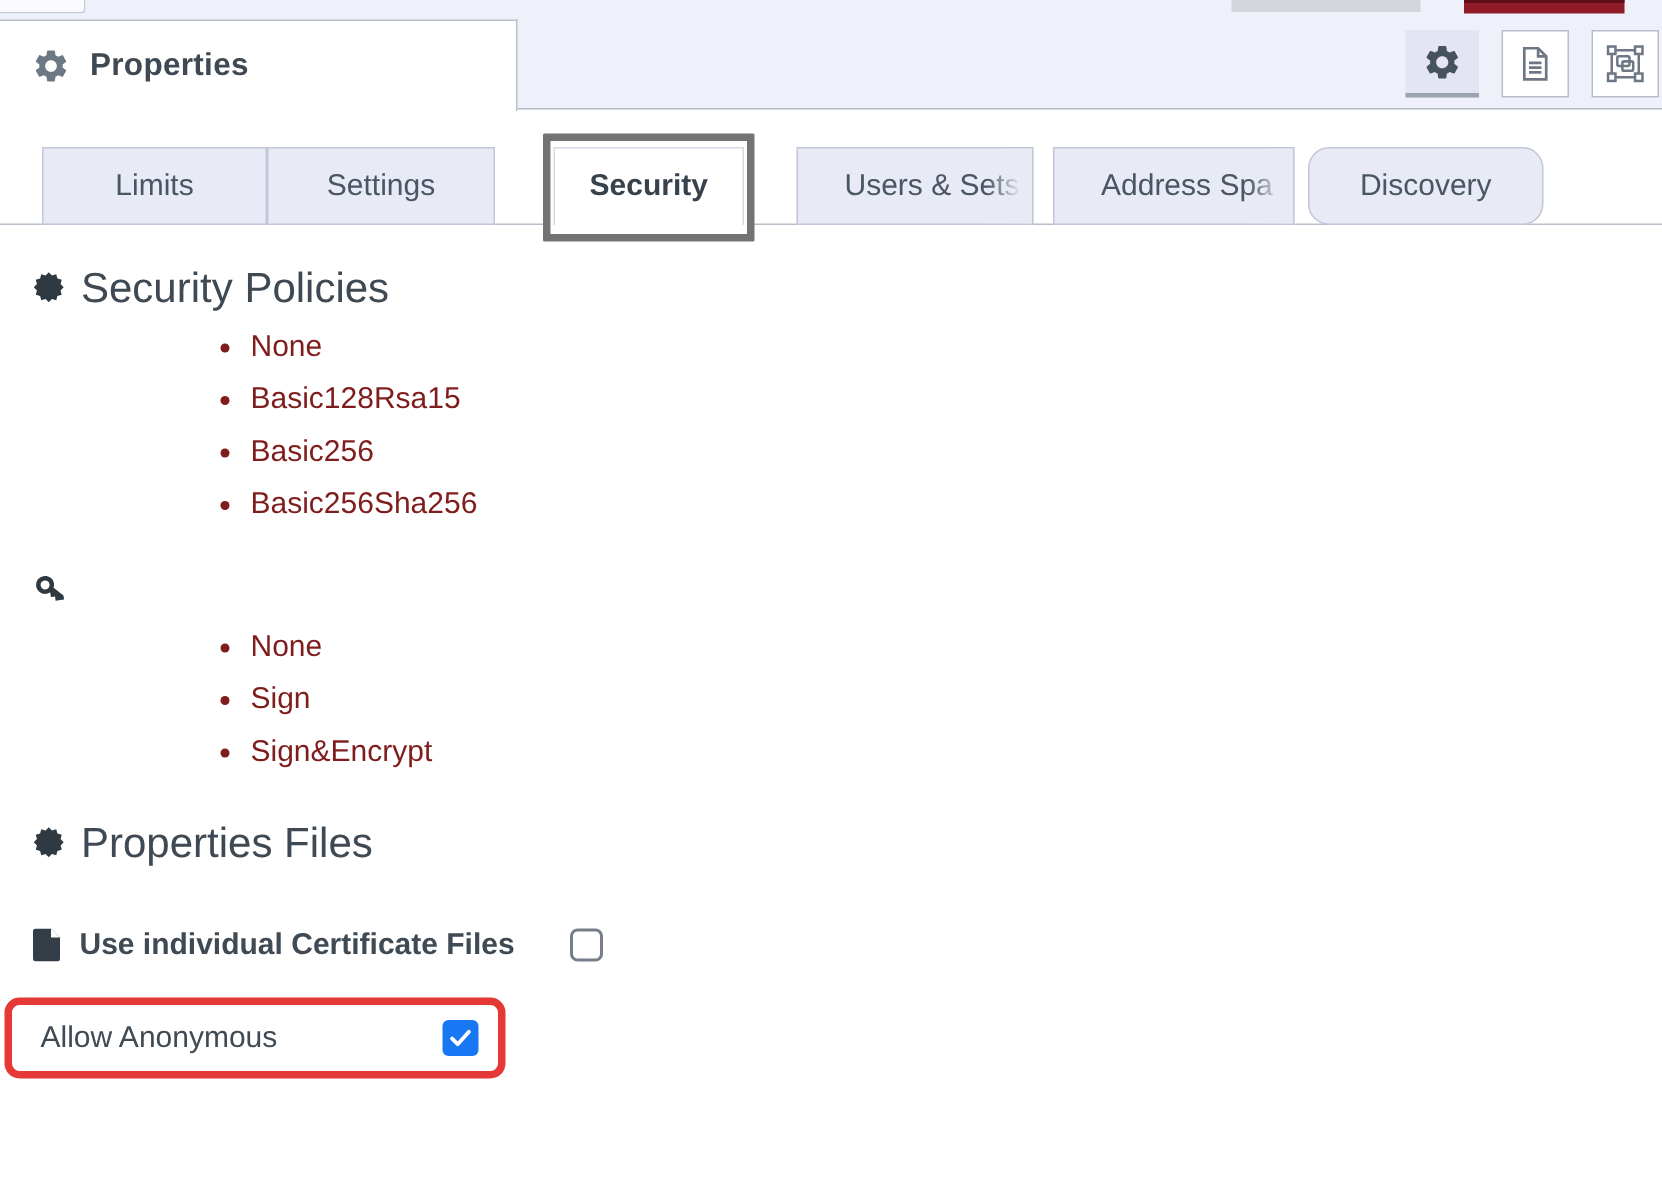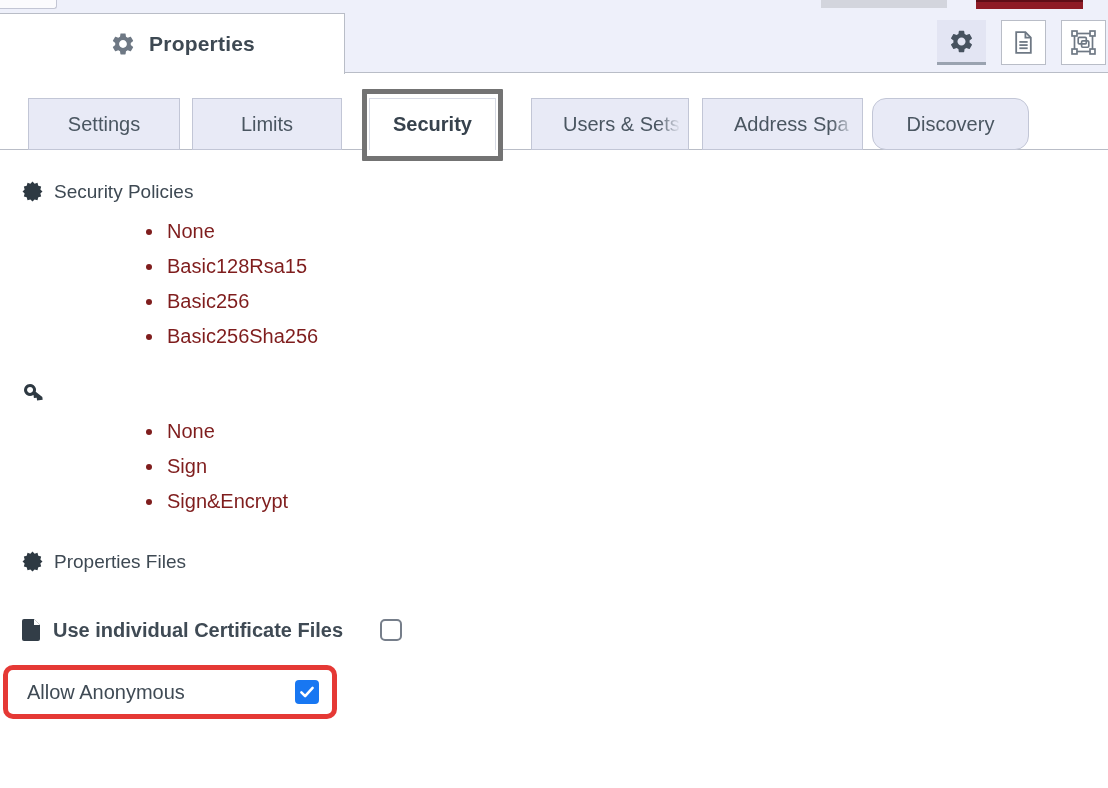--- a/index.html
+++ b/index.html
@@ -12,21 +12,21 @@
               background:#fbfbfd; border:1px solid #c3c6d4; border-top:none; border-left:none;
               border-bottom-right-radius:3px; }
   .ts-gray  { position:absolute; left:821px; top:0; width:126px; height:8px; background:#d3d5dd; }
   .ts-red   { position:absolute; left:976px; top:0; width:107px; height:9px;
               background:#8e1b26; border-top:2px solid #5f0e18; }
 
   
   .header { position:relative; height:60px; background:#eef0fa; border-bottom:1px solid #b9bdc7; }
   .props-tab { position:absolute; left:0; top:0; width:345px; height:61px; background:#fff;
                border:1px solid #b9bdc7; border-left:none; border-bottom:none; z-index:2;
-               display:flex; align-items:center; gap:13px; padding-left:21px;justify-content:center; }
+               display:flex; align-items:center; gap:13px; padding-left:21px; }
   .props-title { font-size:21px; font-weight:700; color:#3e4953; letter-spacing:.2px; }
   .toolbar { position:absolute; right:2px; top:7px; display:flex; gap:15px; align-items:flex-start; z-index:1; }
   .tb-btn { width:45px; height:45px; background:#fff; border:1px solid #b9bdc7;
             display:flex; align-items:center; justify-content:center; cursor:pointer; }
   .tb-btn.active { width:49px; background:#e3e5f3; border:none; border-bottom:3px solid #9aa3b0; }
 
   
   .tabrow { position:relative; margin-top:16px; height:72px; padding-left:28px;
             display:flex; align-items:flex-start; }
   .tabrow::after { content:''; position:absolute; left:0; right:0; bottom:11px; height:1px;
@@ -42,21 +42,21 @@
   .w-users    { width:158px; margin-right:13px; }
   .w-address  { width:161px; margin-right:9px; }
   .w-discovery{ width:157px;border-radius:14px; }
   .hl-security { margin-left:20px; margin-right:28px; border:5px solid #737373; border-radius:1px;
                  background:#fff; padding:4px 2px 6px; position:relative; z-index:2; display:flex; }
   .tab.active { margin:0; width:127px; background:#fff; border:1px solid #d7dae4; border-bottom:none;
                 font-weight:700; color:#37424d; }
 
   
   .content { padding-left:22px; }
-  .sec-head { display:flex; align-items:center; gap:11px; font-size:19px; color:#3e4953;
+  .sec-head { display:flex; align-items:center; gap:11px; font-size:28px; color:#3e4953;
               line-height:27px; }
   .mt-1 { margin-top:17px; } .mt-2 { margin-top:27px; } .mt-3 { margin-top:29px; }
   ul.bullets { margin:9px 0 0; padding-left:143px; list-style:disc; }
   ul.bullets li { font-size:20px; color:#7f1d1d; line-height:35px; padding-left:2px; }
 
   .opt-row { margin-top:40px; display:flex; align-items:center; gap:11px;
              font-size:20px; color:#3f4a54; height:30px;font-weight:bold; }
   .cb { width:22px; height:22px; border:2px solid #767e8a; border-radius:5px; background:#fff;
         margin-left:26px; cursor:pointer; flex:0 0 auto; }
   .cb.checked { width:24px; height:24px; border:none; border-radius:4px; background:#1877f2;
@@ -115,25 +115,25 @@
           <rect x="17.8" y="17.8" width="4.4" height="4.4" fill="#fff"></rect>
           <rect x="7.3" y="7.5" width="7.2" height="5.8" rx="1"></rect>
           <rect x="10.3" y="10.6" width="6.4" height="5.6" rx="1"></rect>
         </svg>
       </span>
     </div>
   </div>
 </div>
 
 <div class="tabrow">
+  <div class="tab w-limits">
+    <span>Limits</span>
+  </div>
   <div class="tab w-settings">
     <span>Settings</span>
-  </div>
-  <div class="tab w-limits">
-    <span>Limits</span>
   </div>
   <div class="hl-security">
     <div class="tab active">
       <span>Security</span>
     </div>
   </div>
   <div class="tab trunc w-users">
     <span>Users &amp; Sets</span>
   </div>
   <div class="tab trunc w-address">

